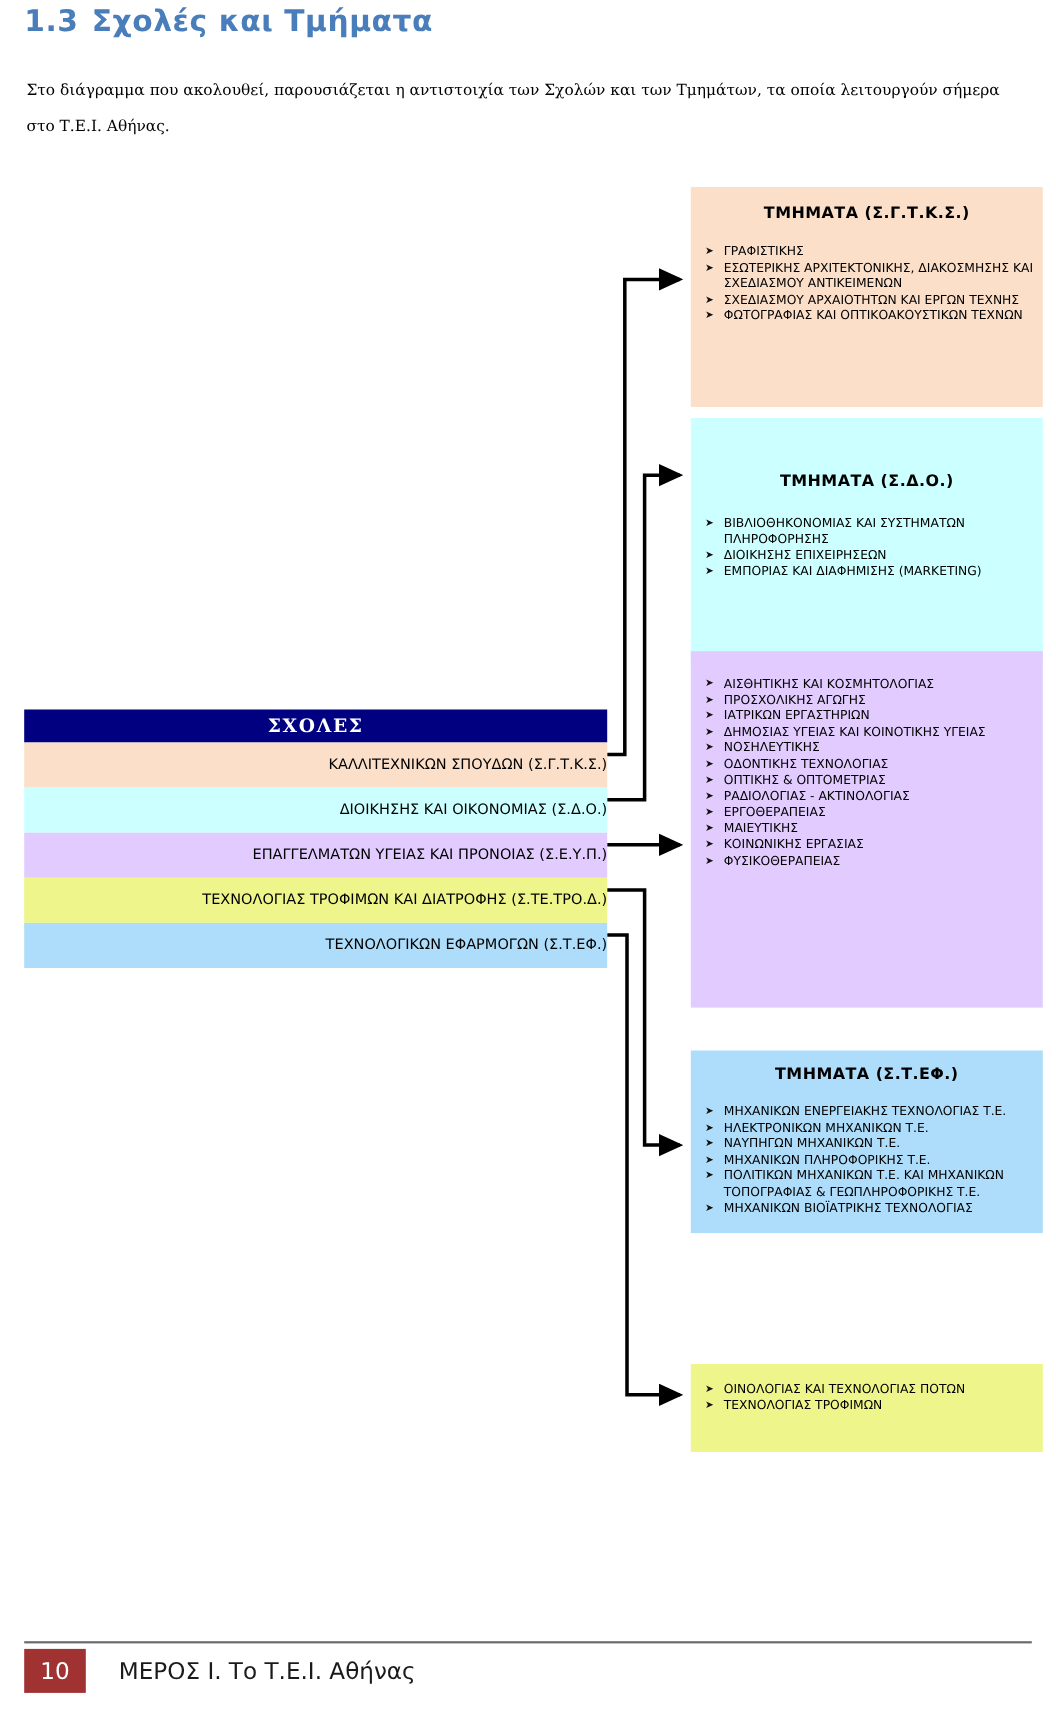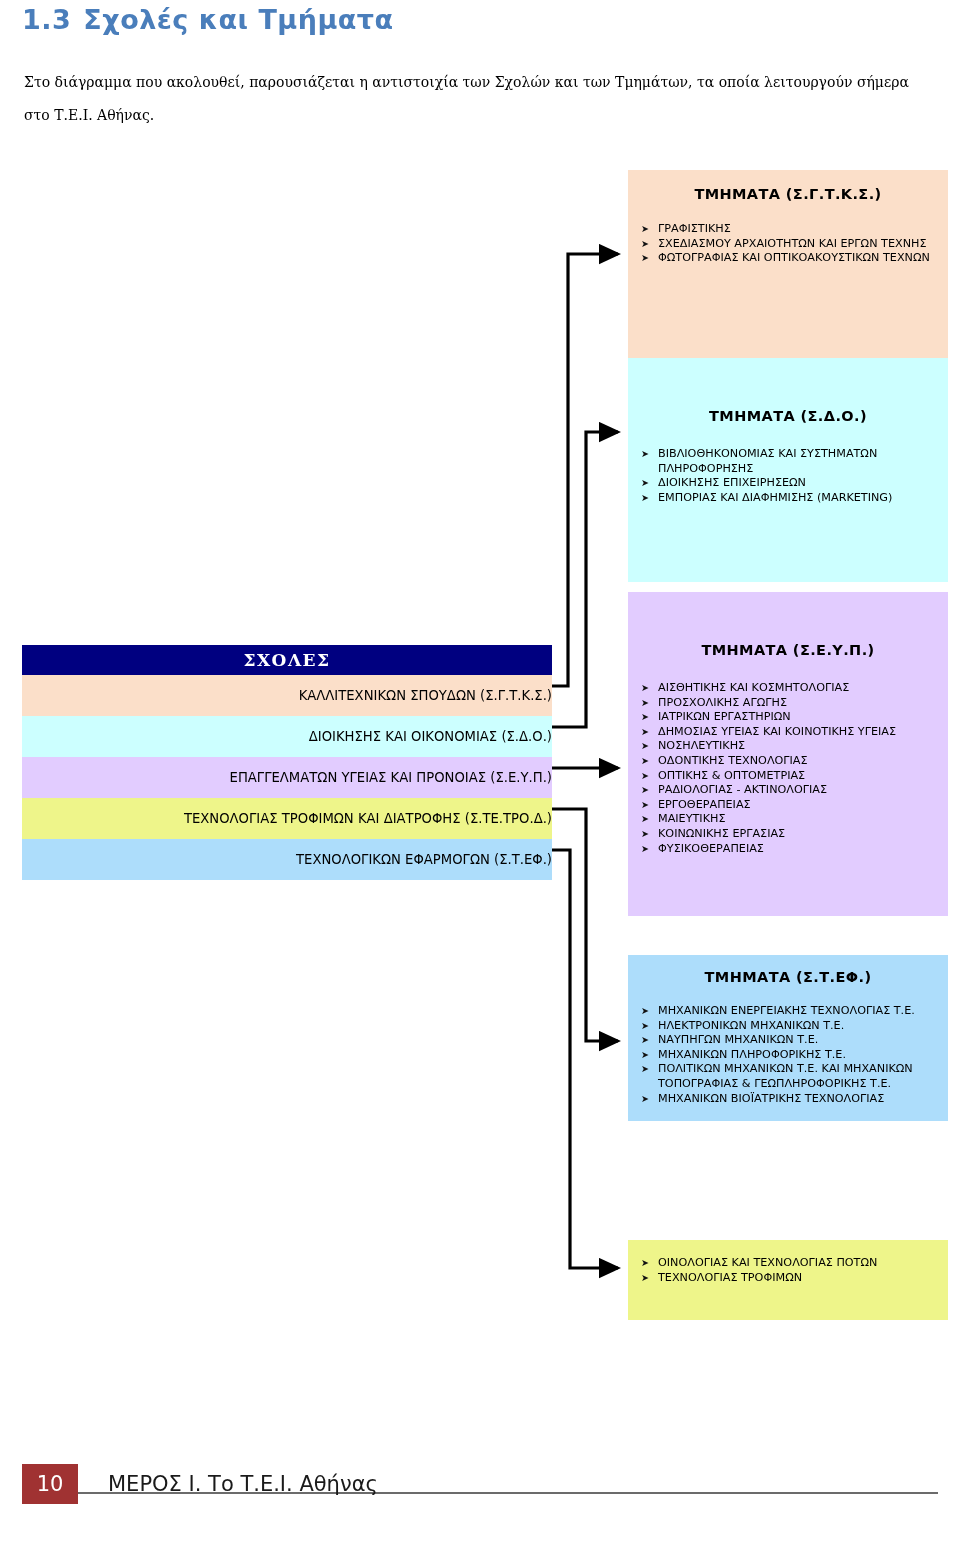--- a/index.html
+++ b/index.html
@@ -84,21 +84,21 @@
   
   #box-sgtks {
     top: 170px;
     height: 200px;
     background: #FBDFC9;
   }
   #box-sgtks .dept-title { padding-top: 16px; }
   #box-sgtks .dept-list  { padding-top: 20px; }
 
   #box-sdo {
-    top: 358px;
+    top: 380px;
     height: 224px;
     background: #CCFFFF;
   }
   #box-sdo .dept-title { padding-top: 50px; }
   #box-sdo .dept-list  { padding-top: 23px; }
 
   #box-seyp {
     top: 592px;
     height: 324px;
     background: #E2CCFF;
@@ -174,21 +174,21 @@
     position: absolute;
     left: 22px;
     top: 1492px;
     width: 916px;
     height: 2px;
     background: #6b6b6b;
   }
   #footer {
     position: absolute;
     left: 22px;
-    top: 1464px;
+    top: 1499px;
     height: 40px;
     display: flex;
     align-items: stretch;
   }
   #footer-page-number {
     background: #A03232;
     color: #ffffff;
     font-family: "DejaVu Sans", sans-serif;
     font-size: 21px;
     display: flex;
@@ -232,36 +232,36 @@
     <path d="M552,809 L586,809 L586,1041 L618,1041" marker-end="url(#arrowhead)"></path>
 
     <path d="M552,850 L570,850 L570,1268 L618,1268" marker-end="url(#arrowhead)"></path>
   </g>
 </svg>
 
 <div class="dept-box" id="box-sgtks">
   <div class="dept-title">ΤΜΗΜΑΤΑ  (Σ.Γ.Τ.Κ.Σ.)</div>
   <ul class="dept-list">
     <li>ΓΡΑΦΙΣΤΙΚΗΣ</li>
+    <li>ΕΣΩΤΕΡΙΚΗΣ ΑΡΧΙΤΕΚΤΟΝΙΚΗΣ, ΔΙΑΚΟΣΜΗΣΗΣ ΚΑΙ ΣΧΕΔΙΑΣΜΟΥ ΑΝΤΙΚΕΙΜΕΝΩΝ</li>
     <li>ΣΧΕΔΙΑΣΜΟΥ ΑΡΧΑΙΟΤΗΤΩΝ ΚΑΙ ΕΡΓΩΝ ΤΕΧΝΗΣ</li>
     <li>ΦΩΤΟΓΡΑΦΙΑΣ ΚΑΙ ΟΠΤΙΚΟΑΚΟΥΣΤΙΚΩΝ ΤΕΧΝΩΝ</li>
   </ul>
 </div>
 
 <div class="dept-box" id="box-sdo">
   <div class="dept-title">ΤΜΗΜΑΤΑ  (Σ.Δ.Ο.)</div>
   <ul class="dept-list">
     <li>ΒΙΒΛΙΟΘΗΚΟΝΟΜΙΑΣ ΚΑΙ ΣΥΣΤΗΜΑΤΩΝ ΠΛΗΡΟΦΟΡΗΣΗΣ</li>
     <li>ΔΙΟΙΚΗΣΗΣ ΕΠΙΧΕΙΡΗΣΕΩΝ</li>
     <li>ΕΜΠΟΡΙΑΣ ΚΑΙ ΔΙΑΦΗΜΙΣΗΣ (MARKETING)</li>
   </ul>
 </div>
 
 <div class="dept-box" id="box-seyp">
-  <div class="dept-title">ΤΜΗΜΑΤΑ  (Σ.Ε.Υ.Π.)</div>
   <ul class="dept-list">
     <li>ΑΙΣΘΗΤΙΚΗΣ ΚΑΙ ΚΟΣΜΗΤΟΛΟΓΙΑΣ</li>
     <li>ΠΡΟΣΧΟΛΙΚΗΣ ΑΓΩΓΗΣ</li>
     <li>ΙΑΤΡΙΚΩΝ ΕΡΓΑΣΤΗΡΙΩΝ</li>
     <li>ΔΗΜΟΣΙΑΣ ΥΓΕΙΑΣ ΚΑΙ ΚΟΙΝΟΤΙΚΗΣ ΥΓΕΙΑΣ</li>
     <li>ΝΟΣΗΛΕΥΤΙΚΗΣ</li>
     <li>ΟΔΟΝΤΙΚΗΣ ΤΕΧΝΟΛΟΓΙΑΣ</li>
     <li>ΟΠΤΙΚΗΣ &amp; ΟΠΤΟΜΕΤΡΙΑΣ</li>
     <li>ΡΑΔΙΟΛΟΓΙΑΣ - ΑΚΤΙΝΟΛΟΓΙΑΣ</li>
     <li>ΕΡΓΟΘΕΡΑΠΕΙΑΣ</li>

